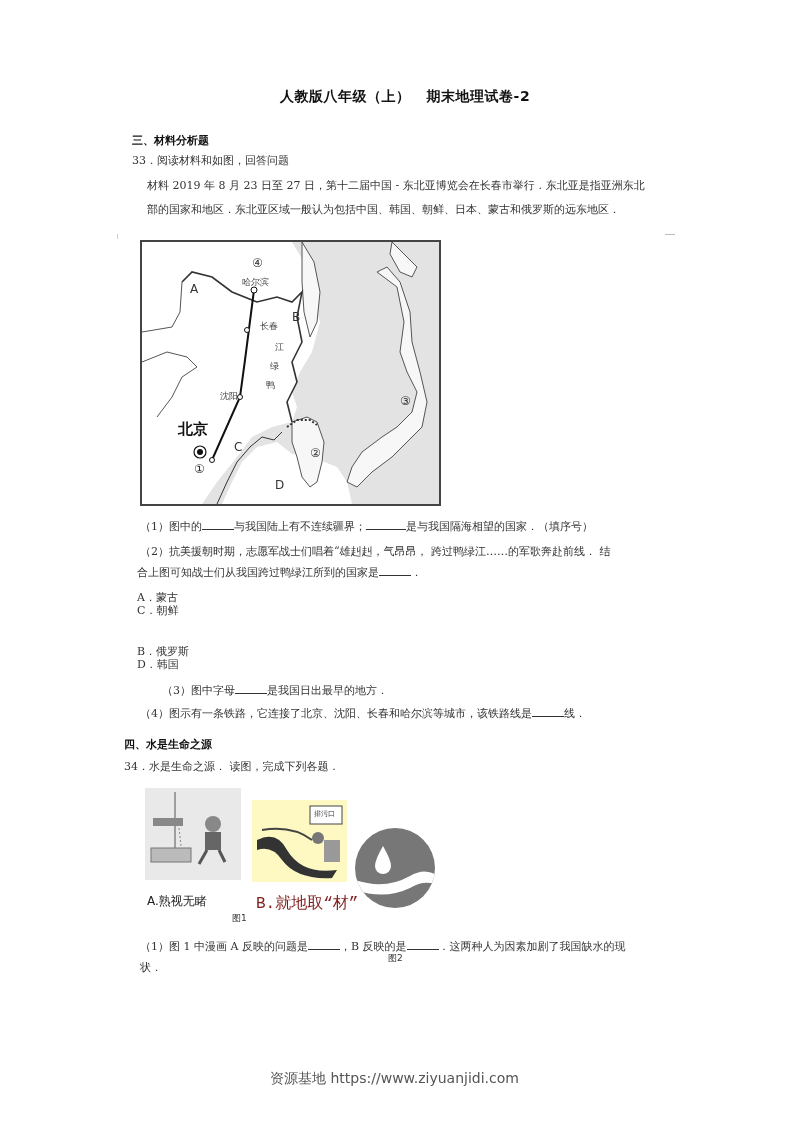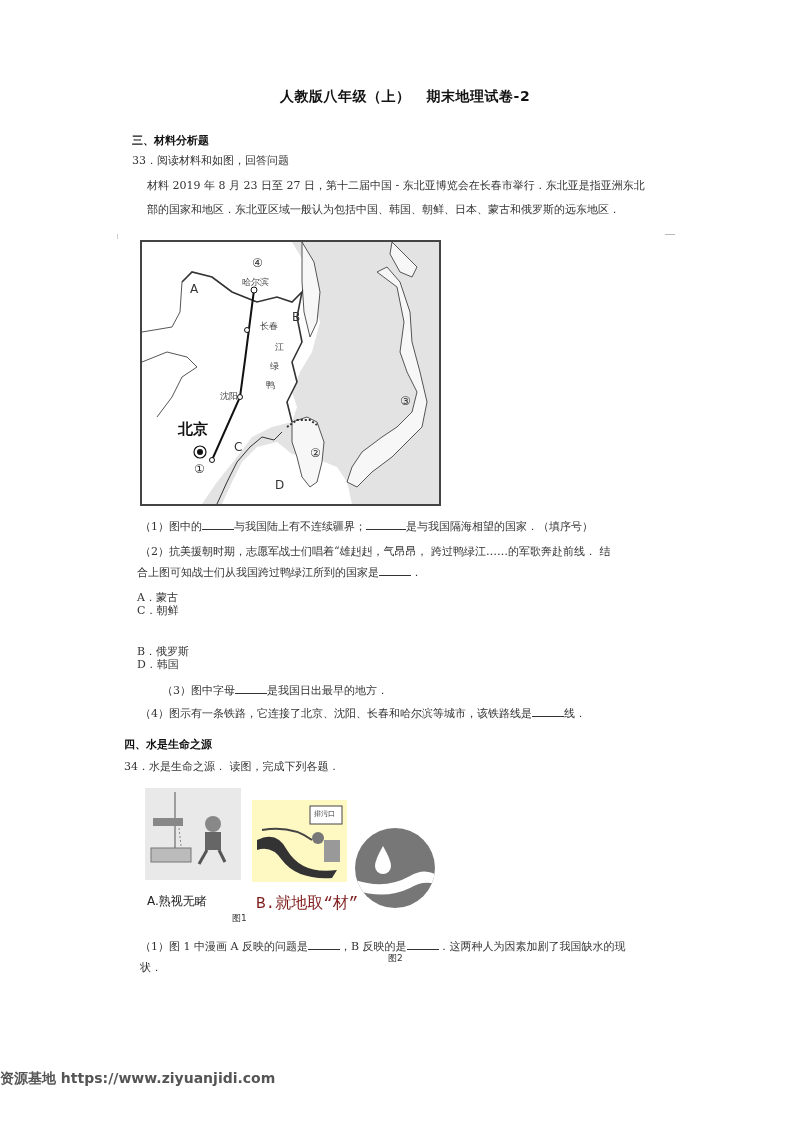--- a/index.html
+++ b/index.html
@@ -7,22 +7,22 @@
          font-family:"DejaVu Serif","Liberation Serif",serif; color:#222; }
   .abs { position:absolute; }
   .title { left:280px; top:88px; font-family:"DejaVu Sans","Liberation Sans",sans-serif;
            font-weight:bold; font-size:14px; color:#111; letter-spacing:0.5px; white-space:pre; }
   .sec { font-family:Liberation Mono, monospace; font-weight:bold; font-size:11px; color:#111; }
   .t { font-size:11px; line-height:16px; color:#333; white-space:nowrap; }
   .blank { display:inline-block; border-bottom:1px solid #333; height:11px; vertical-align:baseline; }
   .map { left:140px; top:240px; width:297px; height:262px; border:2px solid #444; background:#fff; overflow:hidden; }
   .cap { font-family:"DejaVu Sans","Liberation Sans",sans-serif; font-size:12px; color:#333; }
   .capsm { font-family:"DejaVu Sans","Liberation Sans",sans-serif; font-size:9px; color:#444; }
-  .footer { left:0; width:789px; top:1070px; 
-            font-family:"DejaVu Sans","Liberation Sans",sans-serif; font-size:14px; color:#555;font-weight:bold; }
+  .footer { left:0; width:789px; top:1070px; text-align:center;
+            font-family:"DejaVu Sans","Liberation Sans",sans-serif; font-size:14px; color:#555; }
   .cornermark { width:10px; height:6px; border-top:1px solid #bbb; }
 </style>
 </head>
 <body>
 
 <div class="abs title">人教版八年级（上）   期末地理试卷-2</div>
 
 <div class="abs sec" style="left:132px; top:133px;">三、材料分析题</div>
 <div class="abs t" style="left:132px; top:153px;">33．阅读材料和如图，回答问题</div>
 <div class="abs t" style="left:147px; top:178px;">材料 2019 年 8 月 23 日至 27 日，第十二届中国 - 东北亚博览会在长春市举行．东北亚是指亚洲东北</div>

